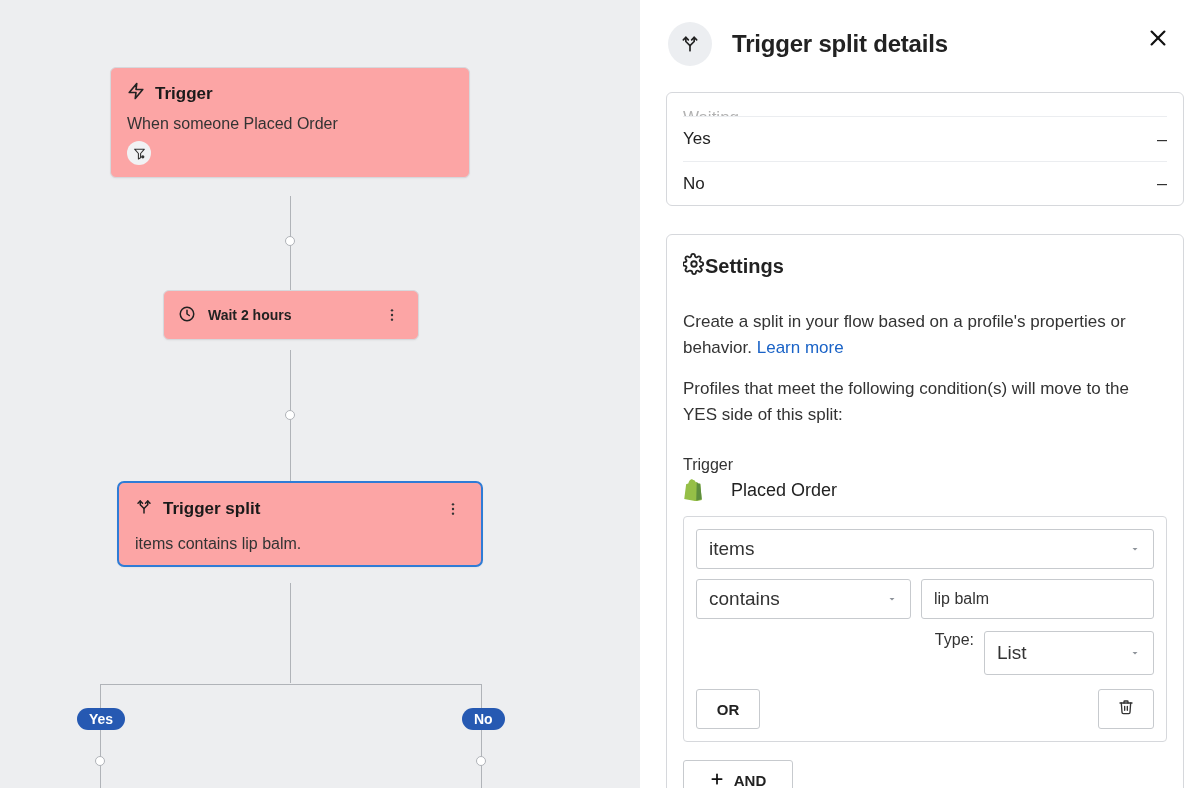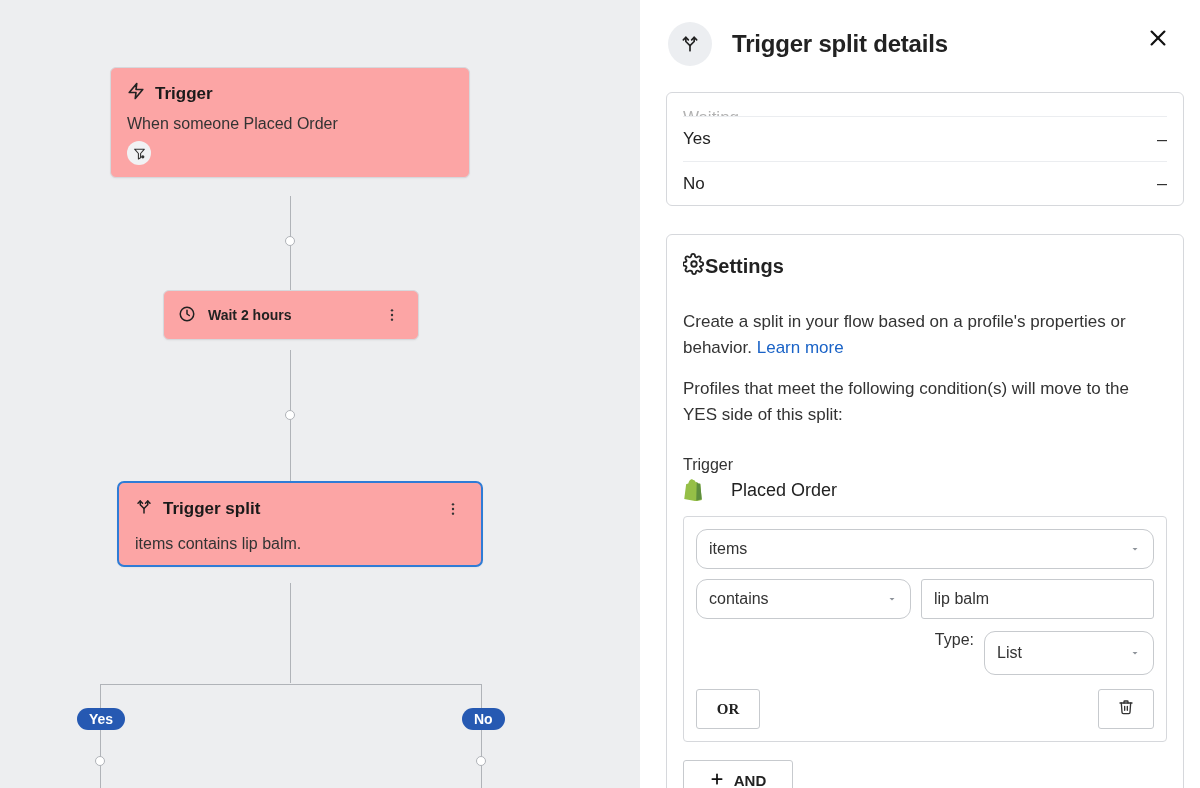--- a/index.html
+++ b/index.html
@@ -81,33 +81,33 @@
 
   .metric-label { font-size:16px; color:#333; margin-top:28px; }
   .metric-value { display:flex; align-items:center; gap:26px; font-size:18px; margin-top:4px; }
   .shopify-glyph {
     width:22px; height:24px; display:inline-flex; align-items:center; justify-content:center;
   }
 
   .cond-box { border:1px solid #d6d8dc; border-radius:4px; margin-top:14px; padding:12px 12px 12px 12px; position:relative; }
   .select {
     display:flex; align-items:center; justify-content:space-between;
-    border:1px solid #c7cace; border-radius:11px; height:40px;
-    padding:0 12px; font-size:16px; color:#333; background:#fff; cursor:pointer;
+    border:1px solid #c7cace; border-radius:3px; height:40px;
+    padding:0 12px; font-size:19px; color:#333; background:#fff; cursor:pointer;
   }
   .select .caret { color:#8d9299; }
   .select-full { width:100%; }
   .row2 { display:flex; gap:10px; margin-top:10px; }
   .text-input {
     border:1px solid #c7cace; border-radius:3px; height:40px; padding:0 12px;
     font-size:16px; color:#333; background:#fff;
   }
   .type-row { display:flex; align-items:flex-start; justify-content:flex-end; gap:10px; margin-top:12px; font-size:16px; color:#333; }
   .type-row .select { width:170px; height:44px; }
-  .or-row { display:flex; align-items:flex-start; justify-content:space-between; margin-top:14px;font-family:Liberation Serif, serif; }
+  .or-row { display:flex; align-items:flex-start; justify-content:space-between; margin-top:14px; }
   .or-btn {
     border:1px solid #c7cace; border-radius:3px; height:40px; width:64px;
     display:flex; align-items:center; justify-content:center; font-weight:700; font-size:15px; background:#fff; cursor:pointer;
   }
   .trash-btn {
     border:1px solid #c7cace; border-radius:3px; height:40px; width:56px;
     display:flex; align-items:center; justify-content:center; background:#fff; cursor:pointer;
   }
   .and-btn {
     border:1px solid #c7cace; border-radius:3px; height:40px; width:110px;

